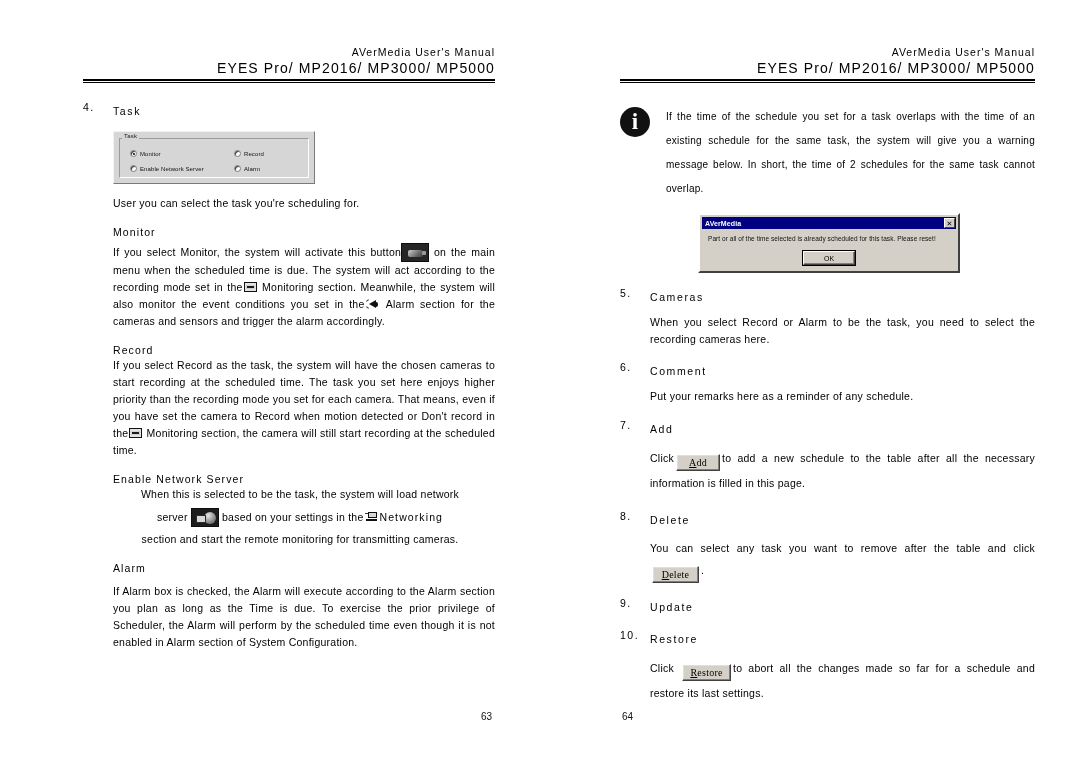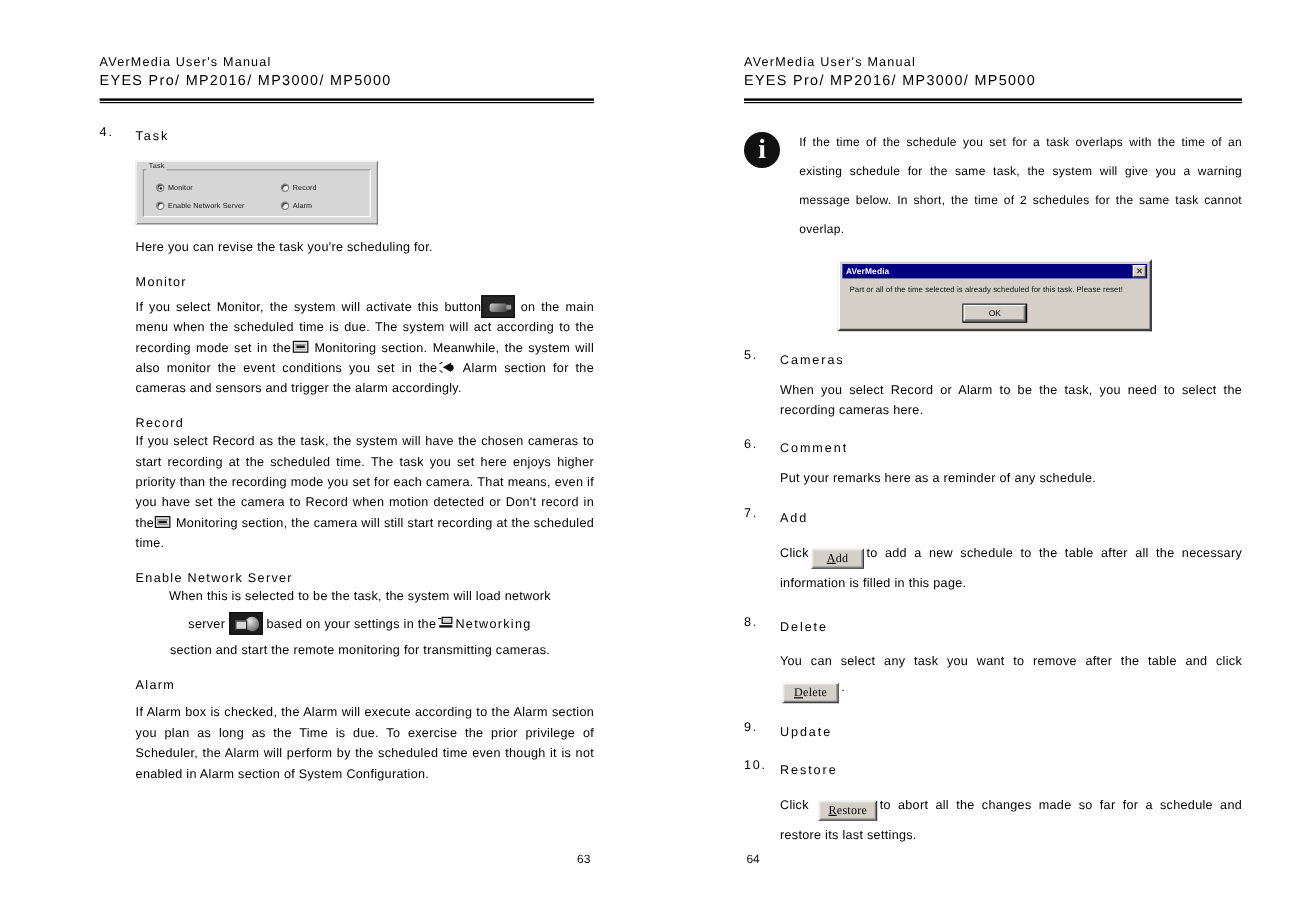--- a/index.html
+++ b/index.html
@@ -31,32 +31,32 @@
     top: 46px;
     bottom: 0;
   }
   .page-right .page-inner {
     left: 80px;
     right: 45px;
   }
 
   
   .header {
-    text-align: left;
+    text-align: right;
     letter-spacing: 0.6px;
   }
   .header-line1 {
     font-size: 10.5px;
     letter-spacing: 1px;
     margin-bottom: 2px;
   }
   .header-line2 {
-    font-size: 12px;
+    font-size: 14px;
     letter-spacing: 1.1px;
-    margin-bottom: 8px;
+    margin-bottom: 3px;
   }
   .header-rule {
     border: 0;
     border-top: 2px solid #000;
     border-bottom: 1px solid #000;
     height: 1px;
     margin: 0 0 18px 0;
     padding: 0;
   }
 
@@ -497,21 +497,21 @@
       <div class="radio-row rb-3">
         <span class="radio"></span>
         <span>Record</span>
       </div>
       <div class="radio-row rb-4">
         <span class="radio"></span>
         <span>Alarm</span>
       </div>
     </div>
 
-    <div class="item-body lead">Here you can revise the task you're scheduling for.</div>
+    <div class="item-body lead">User you can select the task you're scheduling for.</div>
 
     <div class="subhead" style="margin-left:30px;">Monitor</div>
     <div style="margin-left:30px;">
       <p class="para just"><span>If you select Monitor, the system will activate this button</span><span class="icon-btn-big"><span class="cam"></span></span> <span>on the main menu when the scheduled time is due.  The system will act according to the recording mode set in the</span><span class="icon-mon-sm"></span> <span>Monitoring section.  Meanwhile, the system will also monitor the event conditions you set in the</span><span class="icon-alarm-sm"><span class="wv1"></span><span class="wv2"></span><span class="spk"></span><span class="body"></span></span> <span>Alarm section for the cameras and sensors and trigger the alarm accordingly.</span></p>
     </div>
 
     <div class="subhead" style="margin-left:30px;margin-bottom:1px;">Record</div>
     <div style="margin-left:30px;">
       <p class="para just"><span>If you select Record as the task, the system will have the chosen cameras to start recording at the scheduled time.  The task you set here enjoys higher priority than the recording mode you set for each camera.  That means, even if you have set the camera to Record when motion detected or Don't record in the</span><span class="icon-mon-sm"></span> <span>Monitoring section, the camera will still start recording at the scheduled time.</span></p>
     </div>

